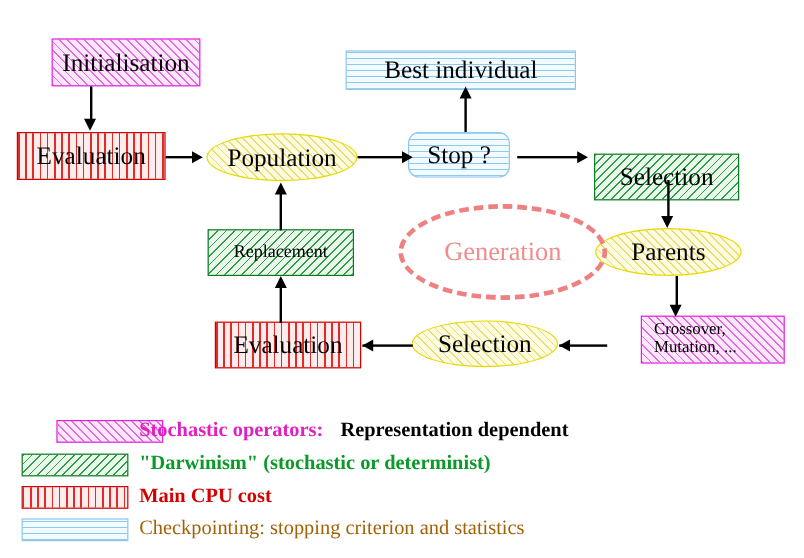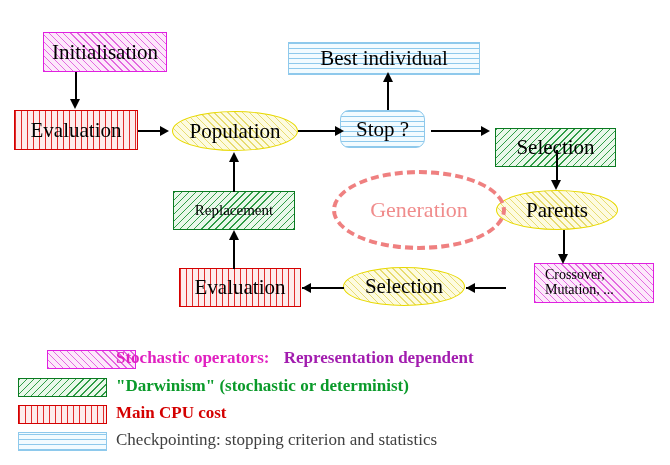--- a/index.html
+++ b/index.html
@@ -156,40 +156,40 @@
 
   <div class="arrow-line" style="left:233px;top:158px;width:1.5px;height:34px;"></div>
   <div class="ah ah-up" style="left:229px;top:152px;"></div>
 
   <div id="legend">
 
     <div class="lg-row" style="top:10px;">
       <div class="lg-sw pat-magenta"></div>
       <div class="lg-txt">
         <span class="b" style="color:#e020c0;">Stochastic operators:</span>
-        <span class="b" style="color:#a21caf;margin-left:10px;">Representation dependent</span>
+        <span class="b" style="color:#000000;margin-left:10px;">Representation dependent</span>
       </div>
     </div>
 
     <div class="lg-row" style="top:38px;">
       <div class="lg-sw pat-green"></div>
       <div class="lg-txt">
         <span class="b" style="color:#0a9a2a;">"Darwinism" (stochastic or determinist)</span>
       </div>
     </div>
 
     <div class="lg-row" style="top:65px;text-align:right;">
       <div class="lg-sw pat-red"></div>
       <div class="lg-txt">
         <span class="b" style="color:#d40000;">Main CPU cost</span>
       </div>
     </div>
 
     <div class="lg-row" style="top:92px;">
       <div class="lg-sw pat-blue"></div>
       <div class="lg-txt">
-        <span style="color:#404040;margin-top:12px;">Checkpointing: stopping criterion and statistics</span>
+        <span style="color:#a16207;margin-top:12px;">Checkpointing: stopping criterion and statistics</span>
       </div>
     </div>
 
   </div>
 
 </div>
 
 </body></html>

